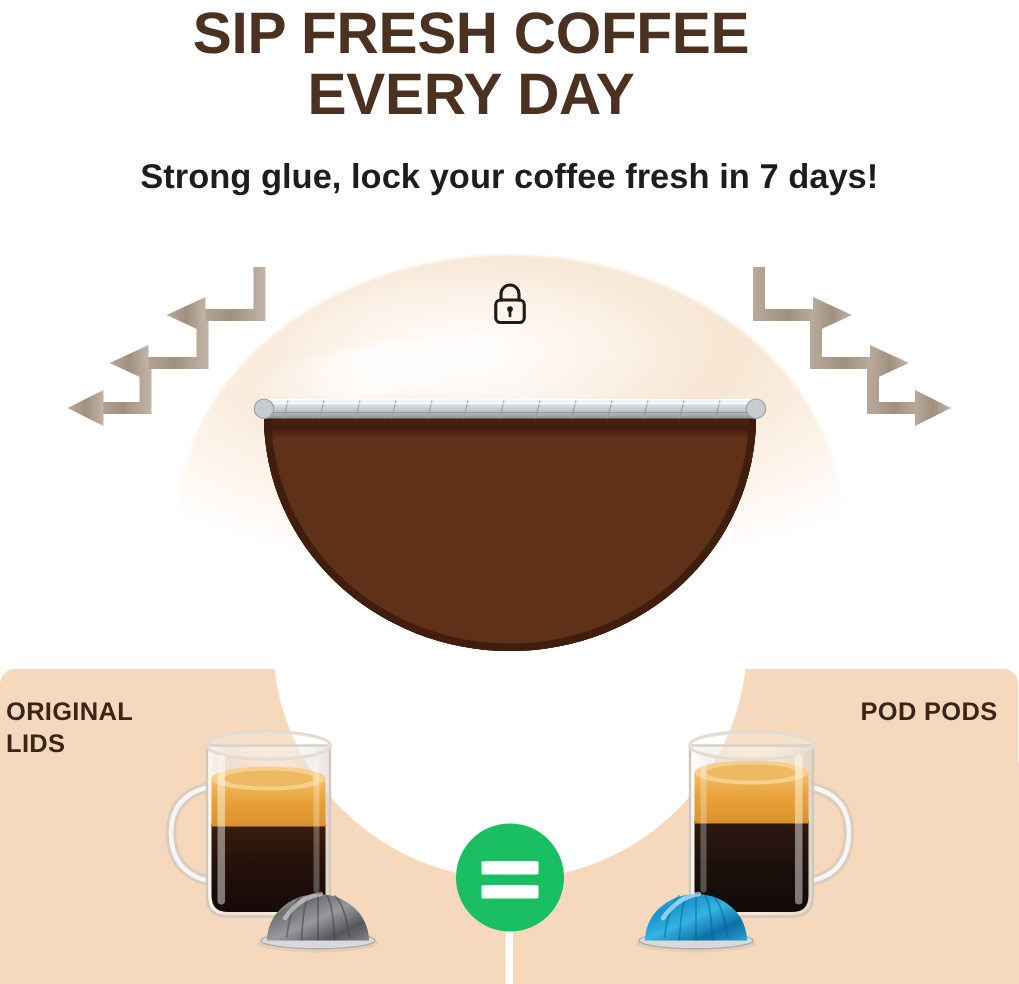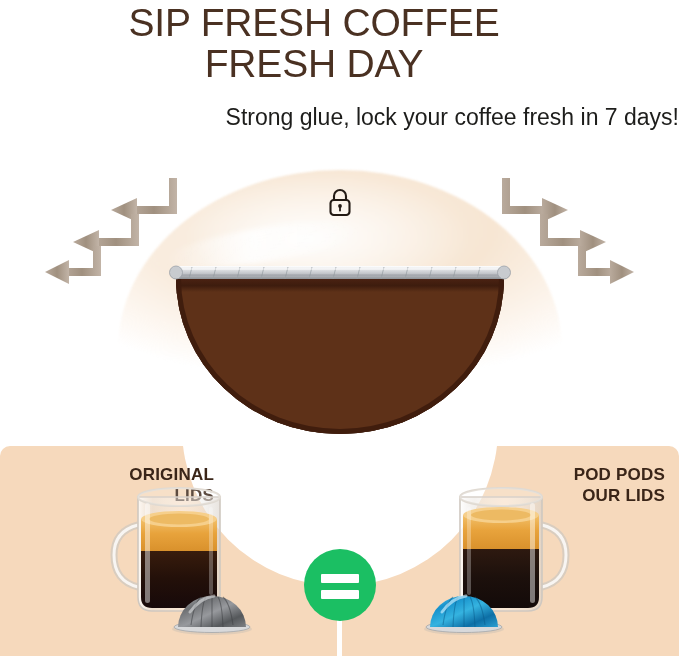--- a/index.html
+++ b/index.html
@@ -26,36 +26,35 @@
     width: 679px;
     height: 150px;
     text-align: center;
   }
   #headline {
     position: absolute;
     left: 0;
     top: 2px;
     width: 628px;
     color: #4a3122;
-    font-weight: normal;
+    font-weight: bold;
     font-size: 39px;
     line-height: 41px;
     letter-spacing: -0.2px;
   }
   #headline .hl-line { display: block; white-space: nowrap; }
   #subheadline {
     position: absolute;
     left: 0;
     top: 103px;
     width: 679px;
     color: #1d1d1b;
     font-size: 23px;
     line-height: 28px;
-    font-weight: 400;
-    text-align: right;
+    font-weight: 700;
   }
 
   
   #stage {
     position: absolute;
     left: 0;
     top: 150px;
     width: 679px;
     height: 300px;
   }
@@ -211,21 +210,21 @@
 
   .label {
     position: absolute;
     top: 18px;
     color: #3a2518;
     font-weight: bold;
     font-size: 17px;
     line-height: 21px;
     letter-spacing: 0.2px;
   }
-  .label.left  { left: 14px;  width: 200px; text-align: right; }
+  .label.left  { left: 4px;  width: 200px; text-align: left; }
   .label.right { right: 14px; width: 200px; text-align: right; }
   .label span { display: block; white-space: nowrap; }
 
   
   #eq-badge {
     position: absolute;
     left: 304px;
     top: 549px;
     width: 72px;
     height: 72px;
@@ -254,21 +253,21 @@
   .capsule.blue   { left: 420px; top: 584px; width: 88px; height: 52px; }
 </style>
 </head>
 <body>
 
 <div id="page">
 
   <div id="header">
     <div id="headline">
       <span class="hl-line">SIP FRESH COFFEE</span>
-      <span class="hl-line">FRESH DAY</span>
+      <span class="hl-line">EVERY DAY</span>
     </div>
     <div id="subheadline">Strong glue, lock your coffee fresh in 7 days!</div>
   </div>
 
   <div id="stage">
 
     <div class="dome"></div>
     <div class="dome-sheen"></div>
 
     <div class="arrows left">
@@ -358,21 +357,20 @@
     <div id="cutout"></div>
     <div id="divider"></div>
 
     <div class="label left">
       <span>ORIGINAL</span>
       <span>LIDS</span>
     </div>
 
     <div class="label right">
       <span>POD PODS</span>
-      <span>OUR LIDS</span>
     </div>
   </div>
 
   <div class="mug left">
     <svg width="140" height="145" viewBox="0 0 140 145">
       <defs>
         <linearGradient id="glassL" x1="0" y1="0" x2="1" y2="0">
           <stop offset="0" stop-color="#ffffff" stop-opacity="0.85"></stop>
           <stop offset="0.18" stop-color="#e8e3dd" stop-opacity="0.55"></stop>
           <stop offset="0.55" stop-color="#ffffff" stop-opacity="0.35"></stop>

